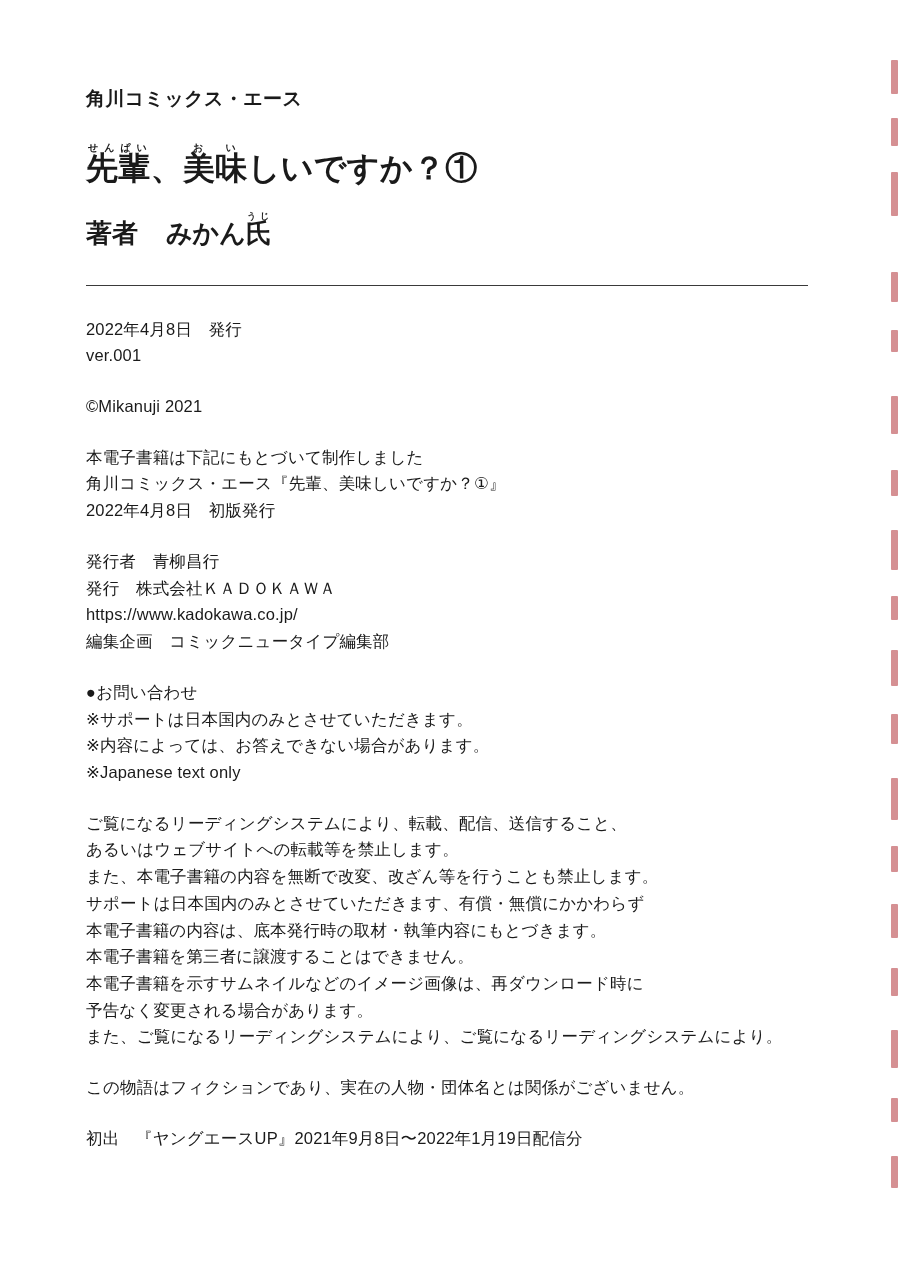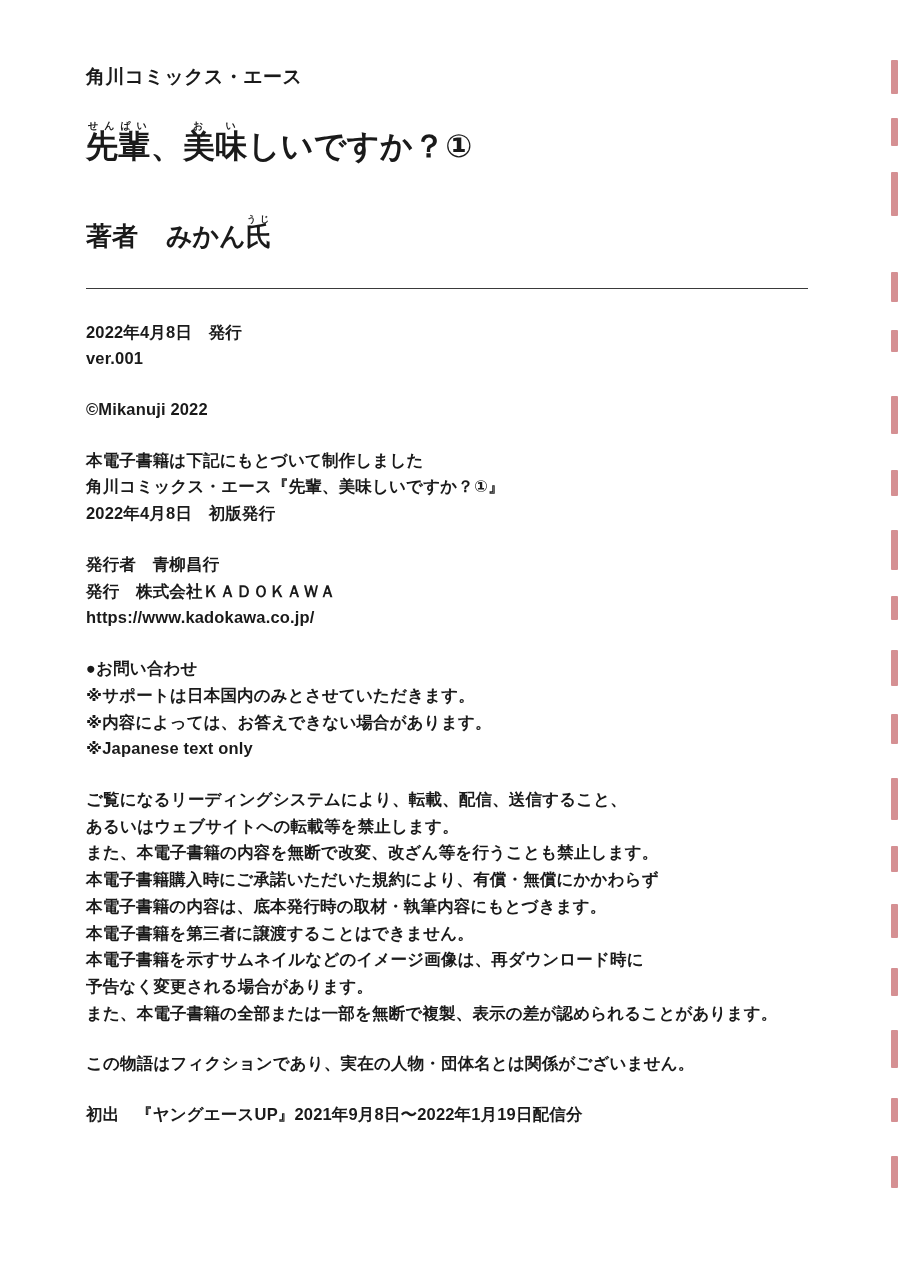--- a/index.html
+++ b/index.html
@@ -37,39 +37,40 @@
     right: 2px;
     width: 7px;
     background: #b3353a;
     opacity: 0.55;
     border-radius: 1px;
   }
 
   .content {
     position: absolute;
     left: 86px;
-    top: 66px;
+    top: 88px;
     width: 730px;
   }
 
   .imprint {
     font-size: 19px;
     font-weight: bold;
     letter-spacing: 0.02em;
     margin: 0 0 32px 0;
     line-height: 1.2;
   }
 
   .booktitle {
     font-size: 32px;
     font-weight: bold;
     letter-spacing: 0.01em;
-    margin: 0 0 48px 0;
+    margin: 0 0 20px 0;
     line-height: 1.25;
     position: relative;
+    font-family: Liberation Mono, monospace;
   }
   .booktitle ruby {
     ruby-position: over;
   }
   .booktitle rt {
     font-size: 10px;
     font-weight: bold;
     letter-spacing: 0.18em;
     line-height: 1;
   }
@@ -97,21 +98,21 @@
     width: 722px;
     margin: 0 0 30px 0;
   }
 
   .block {
     font-size: 16.5px;
     line-height: 1.62;
     margin: 0 0 22px 0;
     letter-spacing: 0.01em;
   }
-  .block .ln { display: block; white-space: pre-wrap; font-weight: bold; }
+  .block .ln { display: block; white-space: pre-wrap; }
   .sp-md { margin-bottom: 24px; }
 </style>
 </head>
 <body>
 
 <div class="page">
 
   <div class="bleed">
     <span style="top:60px;height:34px;"></span>
     <span style="top:118px;height:28px;"></span>
@@ -146,52 +147,53 @@
     </div>
 
     <div class="rule"></div>
 
     <div class="block sp-md">
       <span class="ln">2022年4月8日　発行</span>
       <span class="ln">ver.001</span>
     </div>
 
     <div class="block sp-md">
-      <span class="ln">©Mikanuji 2022</span>
+      <span class="ln">©Mikanuji 2021</span>
     </div>
 
     <div class="block sp-md">
       <span class="ln">本電子書籍は下記にもとづいて制作しました</span>
       <span class="ln">角川コミックス・エース『先輩、美味しいですか？①』</span>
       <span class="ln">2022年4月8日　初版発行</span>
     </div>
 
     <div class="block sp-md">
       <span class="ln">発行者　青柳昌行</span>
       <span class="ln">発行　株式会社ＫＡＤＯＫＡＷＡ</span>
       <span class="ln">https://www.kadokawa.co.jp/</span>
+      <span class="ln">編集企画　コミックニュータイプ編集部</span>
     </div>
 
     <div class="block sp-md">
       <span class="ln">●お問い合わせ</span>
       <span class="ln">※サポートは日本国内のみとさせていただきます。</span>
       <span class="ln">※内容によっては、お答えできない場合があります。</span>
       <span class="ln">※Japanese text only</span>
     </div>
 
     <div class="block sp-md">
       <span class="ln">ご覧になるリーディングシステムにより、転載、配信、送信すること、</span>
       <span class="ln">あるいはウェブサイトへの転載等を禁止します。</span>
       <span class="ln">また、本電子書籍の内容を無断で改変、改ざん等を行うことも禁止します。</span>
-      <span class="ln">本電子書籍購入時にご承諾いただいた規約により、有償・無償にかかわらず</span>
+      <span class="ln">サポートは日本国内のみとさせていただきます、有償・無償にかかわらず</span>
       <span class="ln">本電子書籍の内容は、底本発行時の取材・執筆内容にもとづきます。</span>
       <span class="ln">本電子書籍を第三者に譲渡することはできません。</span>
       <span class="ln">本電子書籍を示すサムネイルなどのイメージ画像は、再ダウンロード時に</span>
       <span class="ln">予告なく変更される場合があります。</span>
-      <span class="ln">また、本電子書籍の全部または一部を無断で複製、表示の差が認められることがあります。</span>
+      <span class="ln">また、ご覧になるリーディングシステムにより、ご覧になるリーディングシステムにより。</span>
     </div>
 
     <div class="block sp-md">
       <span class="ln">この物語はフィクションであり、実在の人物・団体名とは関係がございません。</span>
     </div>
 
 
     <div class="block">
       <span class="ln">初出　『ヤングエースUP』2021年9月8日〜2022年1月19日配信分</span>
     </div>

